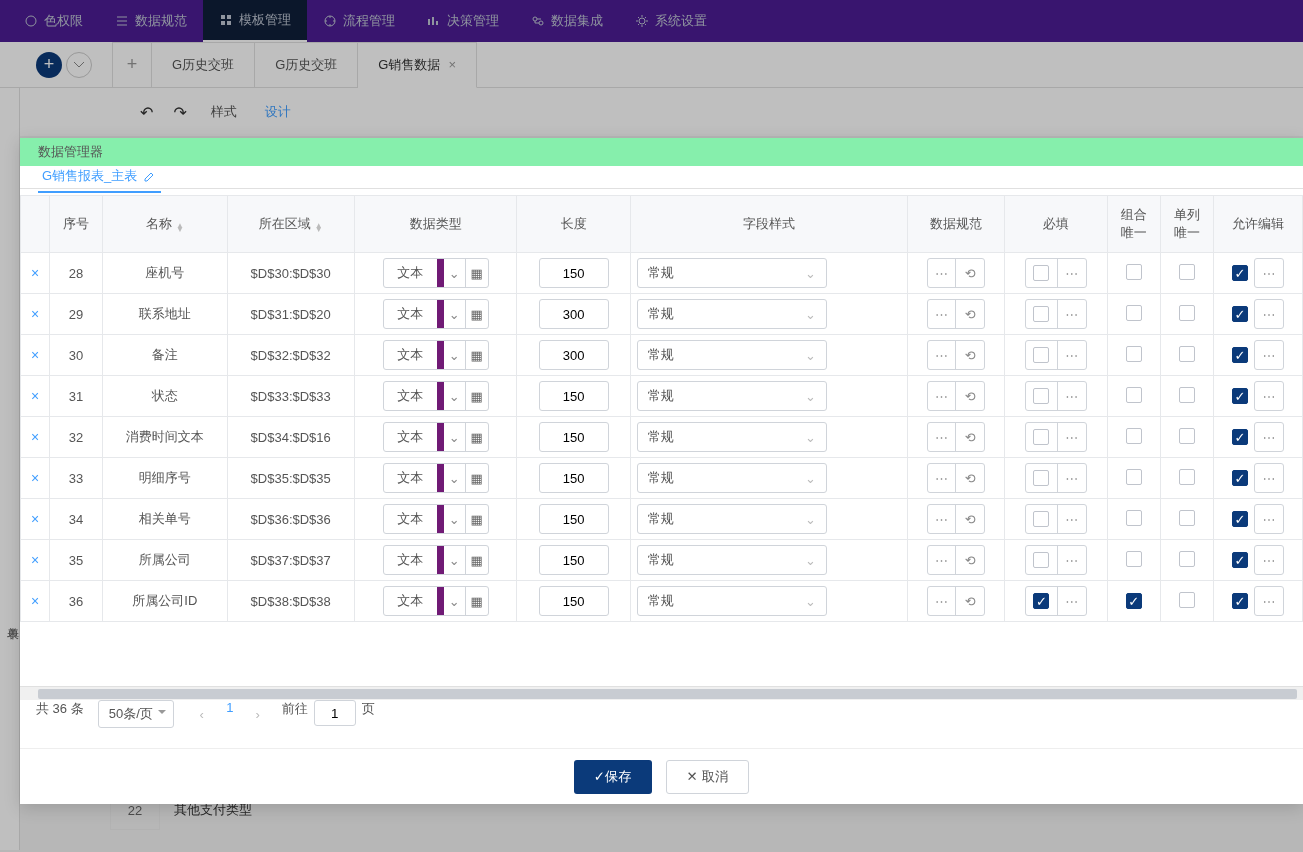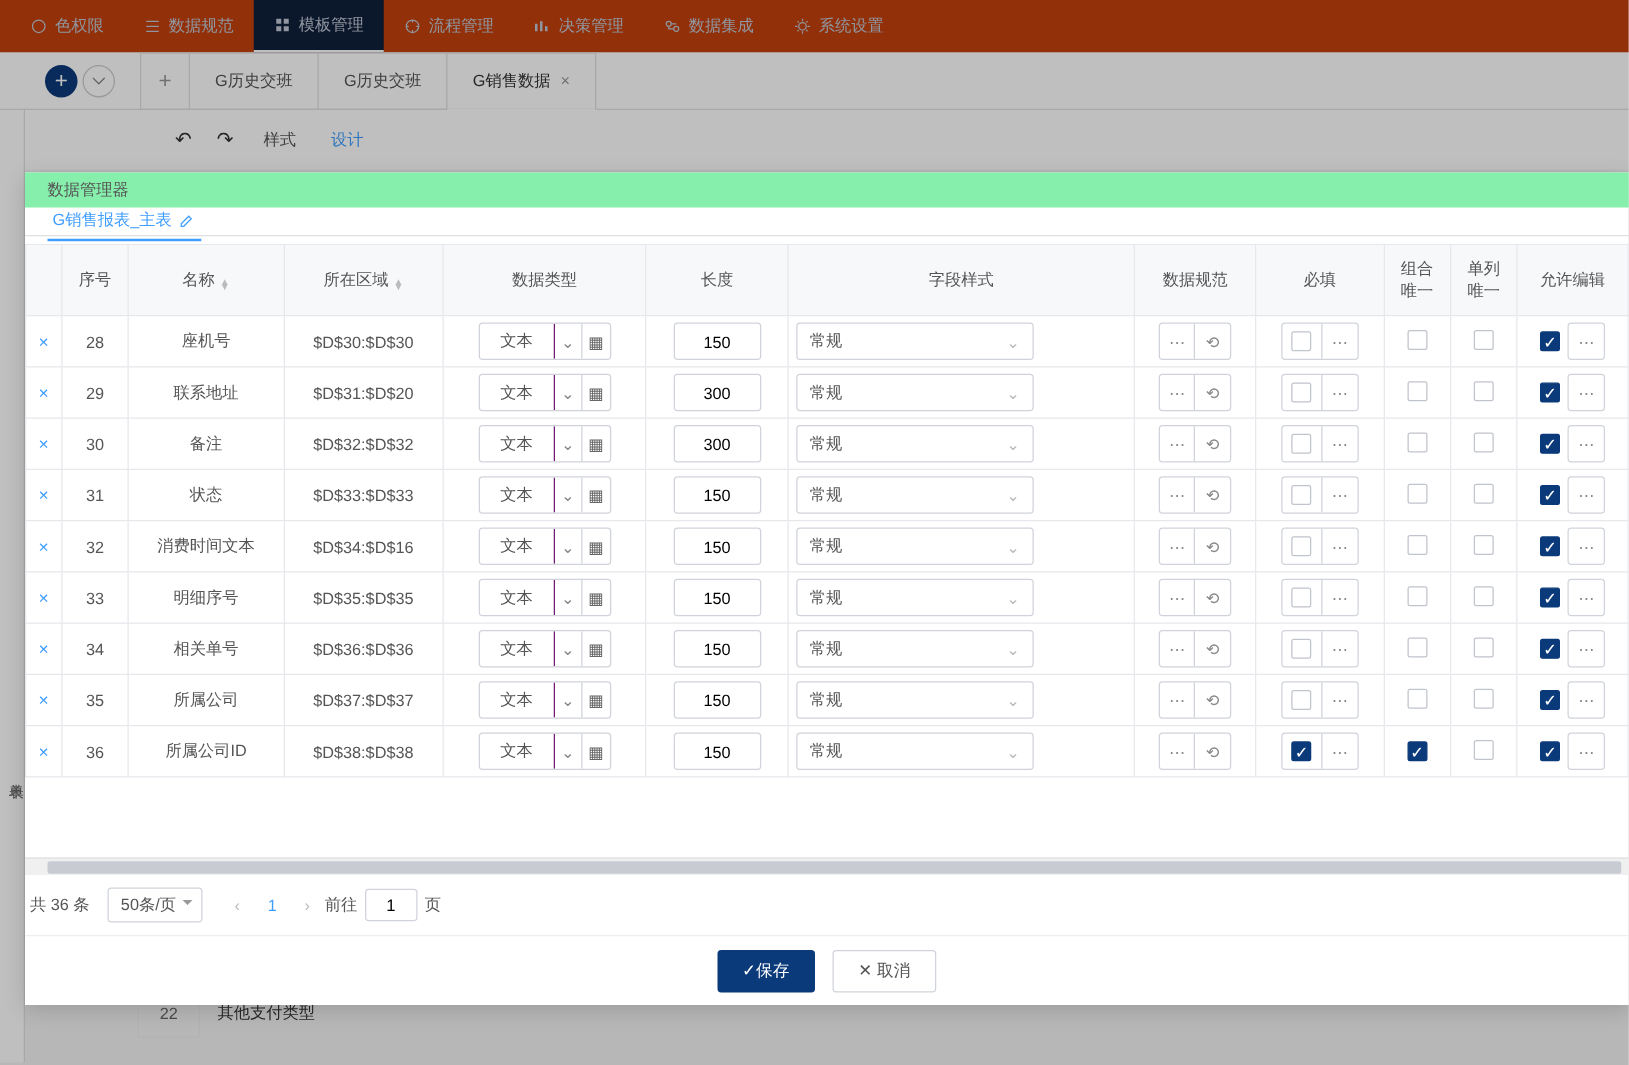--- a/index.html
+++ b/index.html
@@ -1,17 +1,17 @@
 <!DOCTYPE html>
 <html><head>
 <meta charset="utf-8">
 <style>
 *{box-sizing:border-box;margin:0;padding:0;font-family:-apple-system,"PingFang SC","Microsoft YaHei",sans-serif}
 body{background:#f5f5f5;font-size:13px;color:#333;overflow:hidden}
-.topnav{background:#c2410c;height:42px;display:flex;align-items:flex-start;padding:0 8px}
+.topnav{background:#4c1d95;height:42px;display:flex;align-items:flex-start;padding:0 8px}
 .topnav-item{display:flex;align-items:center;color:#c0c7d4;padding:0 16px;height:42px;cursor:pointer}
 .topnav-item.active{background:#0f1f3a;border-bottom:2px solid #fff}
 .topnav-item svg{margin-right:6px}
 .subhead{height:46px;background:#fff;display:flex;align-items:center;border-bottom:1px solid #e0e0e0}
 .circle-add{width:26px;height:26px;border-radius:50%;background:#0b3a7a;color:#fff;display:flex;align-items:center;justify-content:center;margin-left:36px;font-size:18px;cursor:pointer}
 .circle-drop{width:26px;height:26px;border-radius:50%;border:1px solid #ccc;display:flex;align-items:center;justify-content:center;margin-left:4px;cursor:pointer}
 .tabs{display:flex;margin-left:20px;height:46px}
 .tab-add{width:40px;display:flex;align-items:center;justify-content:center;border:1px solid #e0e0e0;cursor:pointer;color:#999;font-size:18px}
 .tab{padding:0 20px;display:flex;align-items:center;border:1px solid #e0e0e0;border-left:none;cursor:pointer;color:#555}
 .tab.active{border-bottom:1px solid #fff;color:#333}
@@ -31,38 +31,38 @@
 .dlg-head{height:28px;background:#86efac;display:flex;align-items:center;padding:0 18px;color:#555}
 .dlg-tabs{height:23px;display:flex;align-items:center;padding:4px 18px;border-bottom:1px solid #e0e0e0}
 .dlg-tab{color:#409eff;padding:6px 4px;border-bottom:2px solid #409eff;display:flex;align-items:center;cursor:pointer}
 .dlg-tab svg{margin-left:6px}
 .tbl-wrap{flex:1;overflow:auto;margin:6px 0 0 0;position:relative}
 .tbl{border-collapse:collapse;width:100%;min-width:1280px}
 .tbl th{background:#f7f8fa;border:1px solid #e6e8eb;padding:10px 6px;font-weight:400;color:#555;font-size:13px;text-align:center;white-space:nowrap}
 .tbl td{border:1px solid #e6e8eb;padding:5px 6px;text-align:center;color:#555;background:#fff}
 .del-x{color:#409eff;cursor:pointer;font-size:14px}
 .type-sel{display:inline-flex;border:1px solid #d0d4da;border-radius:3px;height:30px;overflow:hidden}
-.type-sel .v{width:60px;display:flex;align-items:center;justify-content:center;border-right:1px solid #701a75;cursor:pointer}
+.type-sel .v{width:60px;display:flex;align-items:center;justify-content:center;border-right:7px solid #701a75;cursor:pointer}
 .type-sel .dd{width:22px;display:flex;align-items:center;justify-content:center;border-right:1px solid #d0d4da;cursor:pointer;color:#888}
 .type-sel .grid{width:22px;display:flex;align-items:center;justify-content:center;cursor:pointer;color:#666}
 .len-in{width:70px;height:30px;border:1px solid #d0d4da;border-radius:3px;text-align:center;font-size:13px}
 .style-sel{width:190px;height:30px;border:1px solid #d0d4da;border-radius:3px;display:flex;align-items:center;padding:0 10px;cursor:pointer;justify-content:space-between;color:#555}
 .spec-grp{display:inline-flex;border:1px solid #d0d4da;border-radius:3px;height:30px}
 .spec-grp span{width:28px;display:flex;align-items:center;justify-content:center;cursor:pointer;color:#888}
 .spec-grp span:first-child{border-right:1px solid #d0d4da}
 .req-grp{display:inline-flex;border:1px solid #d0d4da;border-radius:3px;height:30px}
 .req-grp .ck{width:32px;display:flex;align-items:center;justify-content:center;border-right:1px solid #d0d4da}
 .req-grp .dots{width:28px;display:flex;align-items:center;justify-content:center;cursor:pointer;color:#888}
 .ckbox{width:16px;height:16px;border:1px solid #c0c4cc;border-radius:2px;display:inline-flex;align-items:center;justify-content:center;cursor:pointer;background:#fff}
 .ckbox.on{background:#0b3a7a;border-color:#0b3a7a;color:#fff}
 .edit-grp{display:inline-flex;align-items:center}
 .edit-grp .more{width:30px;height:30px;border:1px solid #d0d4da;border-radius:3px;margin-left:6px;display:flex;align-items:center;justify-content:center;cursor:pointer;color:#888}
 .scroll-h{height:14px;background:#f0f0f0;border-top:1px solid #e0e0e0;position:relative}
 .scroll-h .thumb{position:absolute;left:18px;top:2px;right:6px;height:10px;background:#c8ccd2;border-radius:2px}
-.pager{height:48px;display:flex;align-items:center;padding:0 4px;color:#555}
+.pager{height:48px;display:flex;align-items:flex-start;padding:0 16px;color:#555}
 .pg-sel{border:1px solid #d0d4da;border-radius:3px;padding:4px 20px 4px 10px;margin:0 14px;cursor:pointer;position:relative}
 .pg-sel:after{content:"";position:absolute;right:7px;top:9px;border:4px solid transparent;border-top-color:#999}
 .pg-btn{width:28px;height:28px;display:flex;align-items:center;justify-content:center;cursor:pointer;color:#bbb}
 .pg-num{width:28px;text-align:center;color:#409eff;font-weight:500}
 .pg-in{width:42px;height:26px;border:1px solid #d0d4da;border-radius:3px;text-align:center;margin:0 6px}
 .dlg-foot{height:56px;display:flex;align-items:center;justify-content:center;gap:14px;border-top:1px solid #eee}
 .btn{height:34px;padding:0 20px;border-radius:3px;cursor:pointer;display:flex;align-items:center}
 .btn-pri{background:#0b3a7a;color:#fff;border:none}
 .btn-def{background:#fff;border:1px solid #d0d4da;color:#555}
 .sort-ic{display:inline-flex;flex-direction:column;margin-left:4px;line-height:4px;font-size:8px;color:#bbb}
@@ -504,21 +504,21 @@
   </div>
   <div class="scroll-h">
       <div class="thumb"></div>
     </div>
   <div class="pager">
     <span>共 36 条</span>
     <div class="pg-sel">50条/页</div>
     <div class="pg-btn">‹</div>
     <div class="pg-num">1</div>
     <div class="pg-btn">›</div>
-    <span style="">前往</span>
+    <span style="margin-left:10px">前往</span>
     <input class="pg-in" value="1" style="">
     <span>页</span>
   </div>
   <div class="dlg-foot">
     <button class="btn btn-pri">✓ <span style="margin-left:0">保存</span></button>
     <button class="btn btn-def">✕ <span style="margin-left:4px">取消</span></button>
   </div>
 </div>
 
 </body></html>

